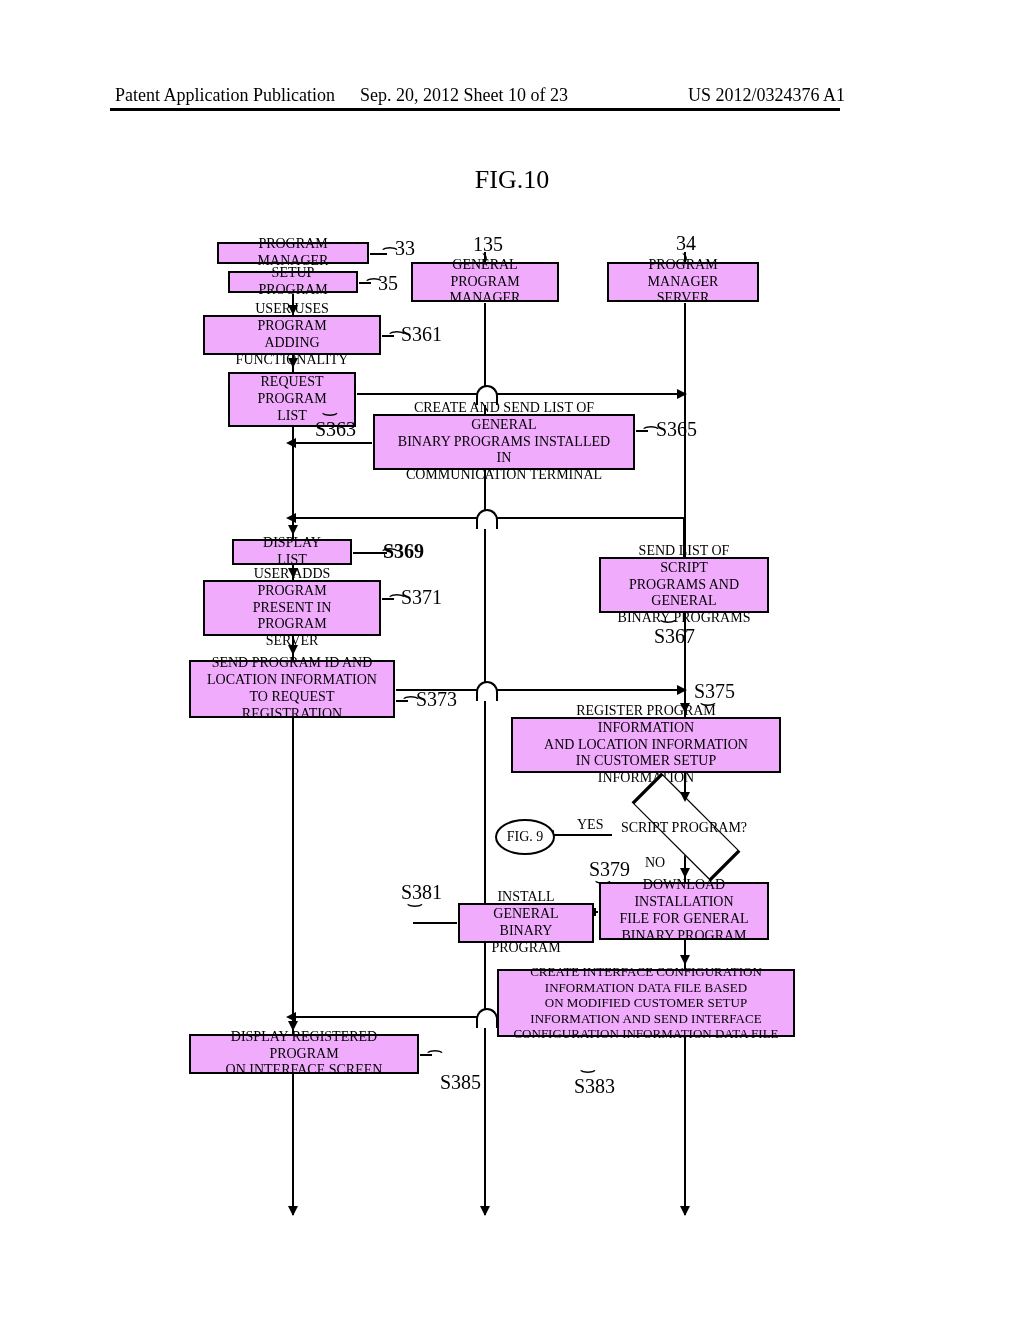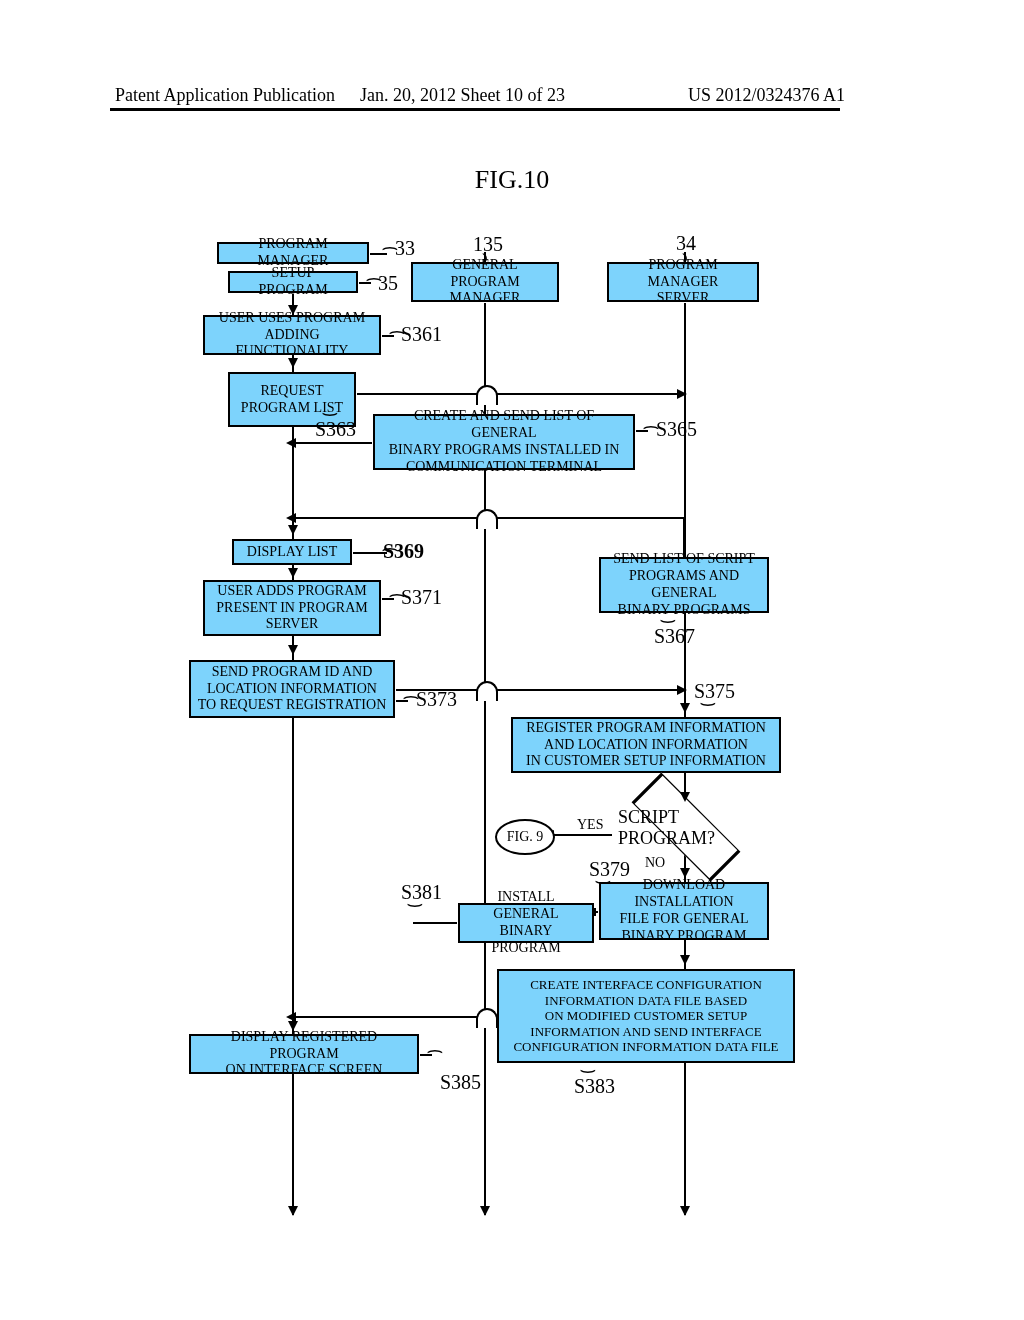--- a/index.html
+++ b/index.html
@@ -43,27 +43,27 @@
     position: absolute;
     top: 165px;
     left: 0;
     width: 1024px;
     text-align: center;
     font-size: 26px;
   }
   .box {
     position: absolute;
     border: 2px solid #000;
-    background: #7dd3fc;
+    background: #f0abfc;
     font-size: 14px;
     text-align: center;
     display: flex;
     align-items: center;
     justify-content: center;
-    padding: 2px 6px;
+    padding: 2px 14px;
     box-sizing: border-box;
     line-height: 1.2;
   }
   .label {
     position: absolute;
     font-size: 20px;
     text-align: center;
   }
   .lifeline {
     position: absolute;
@@ -104,21 +104,21 @@
   .diamond-wrap {
     position: absolute;
   }
   .diamond-text {
     position: absolute;
     width: 100%;
     height: 100%;
     display: flex;
     align-items: center;
     justify-content: center;
-    font-size: 18px;
+    font-size: 14px;
     z-index: 2;
   }
   .circle {
     position: absolute;
     border: 2px solid #000;
     border-radius: 50%;
     background: #fff;
     font-size: 14px;
     display: flex;
     align-items: center;
@@ -127,21 +127,21 @@
   .leader {
     position: absolute;
     background: #000;
   }
 </style>
 </head>
 <body>
 
 <div class="header">
   <span class="header-left">Patent Application Publication</span>
-  <span class="header-mid">Jan. 20, 2012  Sheet 10 of 23</span>
+  <span class="header-mid">Sep. 20, 2012  Sheet 10 of 23</span>
   <span class="header-right">US 2012/0324376 A1</span>
 </div>
 <div class="hr"></div>
 
 <div class="fig-title">FIG.10</div>
 
 <div class="box" style="left:217px; top:242px; width:152px; height:22px;">
     <span>PROGRAM MANAGER</span>
   </div>
 <div class="box" style="left:228px; top:271px; width:130px; height:22px;">
@@ -275,21 +275,21 @@
 
 <span class="label" style="left:401px; top:881px;">S381</span>
 <span class="curly" style="left:409px; top:896px; transform:scaleX(1.5) rotate(180deg);">⌢</span>
 <div class="box" style="left:458px; top:903px; width:136px; height:40px; white-space:pre-line;"><span>INSTALL GENERAL
 BINARY PROGRAM</span></div>
 
 <div class="arrow-line" style="left:594px; top:911px; width:4px;"></div>
 <div style="position:absolute; left:594px; top:908px; width:6px; height:8px; border:2px solid #000; border-right:none; border-top:none; border-bottom:none;"></div>
 <div class="leader" style="left:413px; top:922px; width:44px; height:2px;"></div>
 
-<div class="box" style="left:497px; top:969px; width:298px; height:94px; white-space:pre-line; font-size:13px;"><span>CREATE INTERFACE CONFIGURATION
+<div class="box" style="left:497px; top:969px; width:298px; height:68px; white-space:pre-line; font-size:13px;"><span>CREATE INTERFACE CONFIGURATION
 INFORMATION DATA FILE BASED
 ON MODIFIED CUSTOMER SETUP
 INFORMATION AND SEND INTERFACE
 CONFIGURATION INFORMATION DATA FILE</span></div>
 <div class="arrow-head-d" style="left:680px; top:955px;"></div>
 <span class="label" style="left:574px; top:1075px;">S383</span>
 <span class="curly" style="left:582px; top:1062px; transform:scaleX(1.5) rotate(180deg);">⌢</span>
 
 <div class="arrow-line" style="left:294px; top:1016px; width:202px;"></div>
 <div style="position:absolute; left:476px; top:1008px; width:18px; height:18px; background:#fff; border:2px solid #000; border-bottom:none; border-radius:12px 12px 0 0;"></div>

